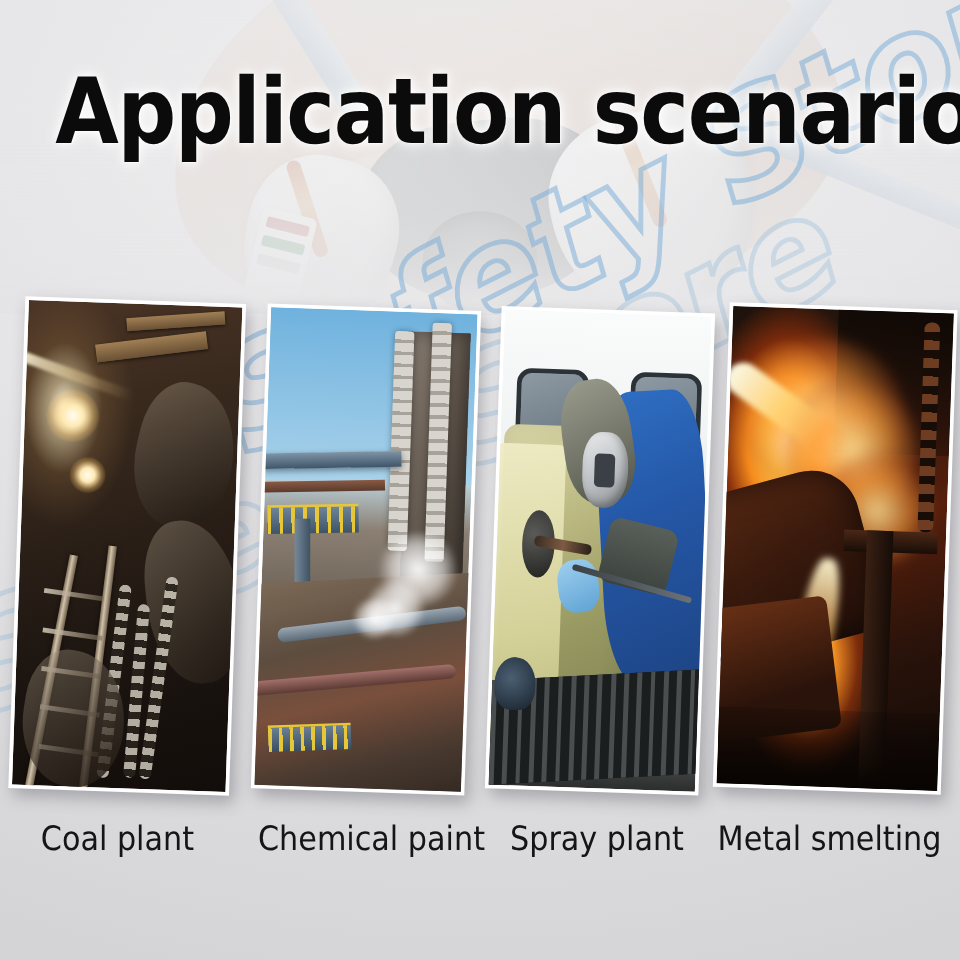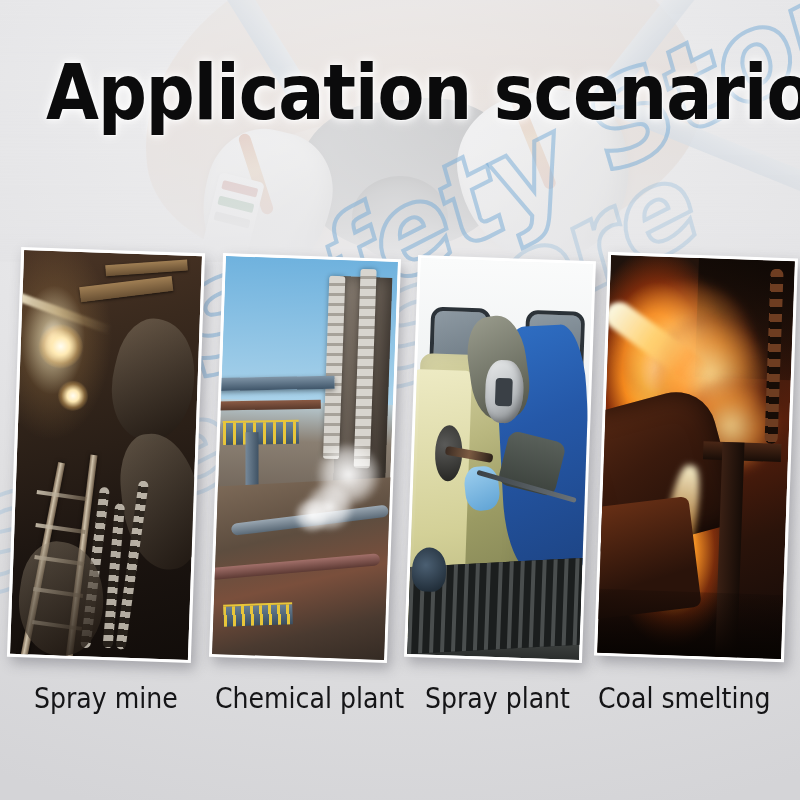--- a/index.html
+++ b/index.html
@@ -496,18 +496,18 @@
         <div class="splash"></div>
         <div class="ladle2"></div>
         <div class="beam"></div>
         <div class="post"></div>
         <div class="chain"></div>
         <div class="dark"></div>
       </div>
     </div>
   </div>
 
-  <div class="cap" id="cap1">Spray mine</div>
-  <div class="cap" id="cap2">Chemical plant</div>
+  <div class="cap" id="cap1">Coal plant</div>
+  <div class="cap" id="cap2">Chemical paint</div>
   <div class="cap" id="cap3">Spray plant</div>
-  <div class="cap" id="cap4">Coal smelting</div>
+  <div class="cap" id="cap4">Metal smelting</div>
 
 </div>
 
 </body></html>

